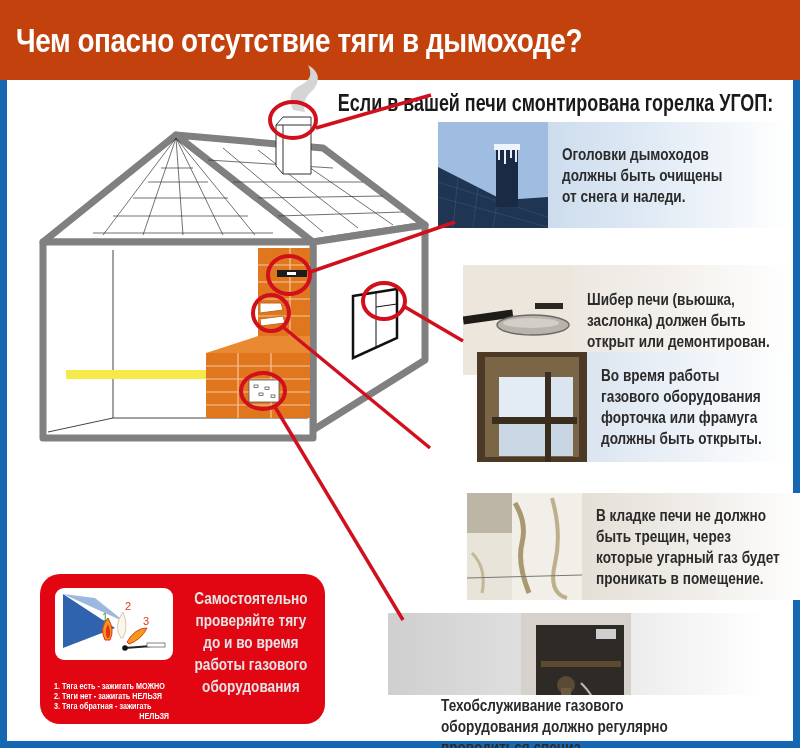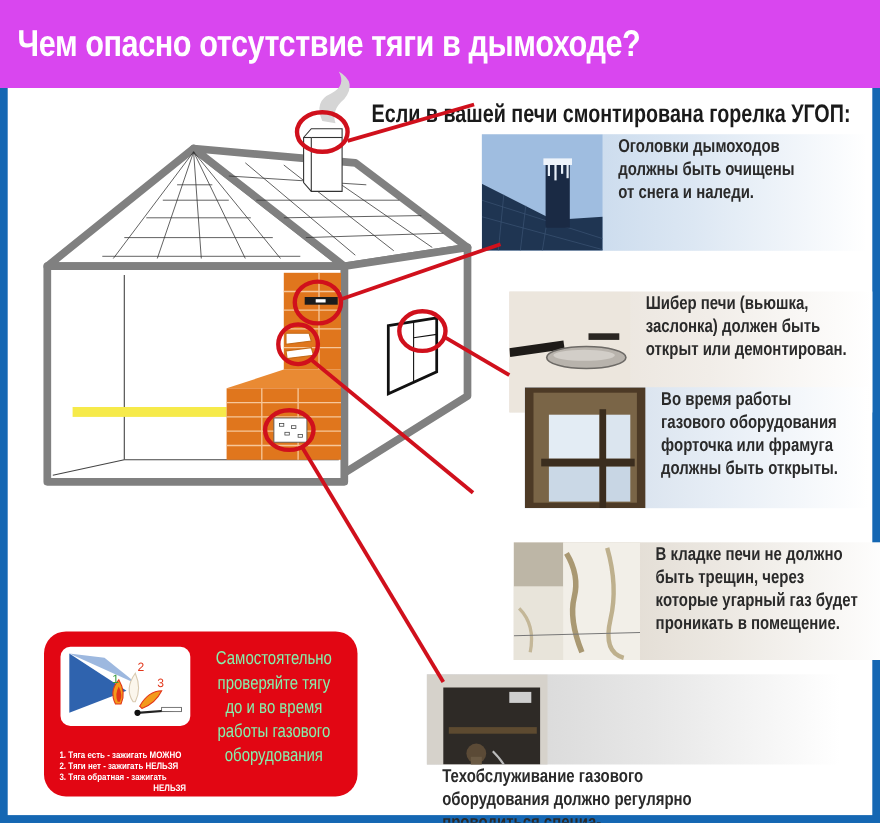--- a/index.html
+++ b/index.html
@@ -2,21 +2,21 @@
 <html><head>
 <meta charset="utf-8">
 <style>
   * { box-sizing: border-box; margin: 0; padding: 0; }
   html, body { width: 800px; height: 748px; overflow: hidden; background: #1565b0; }
   body { font-family: "Liberation Sans", "DejaVu Sans", sans-serif; position: relative; }
 
   .frame { position: absolute; left: 0; top: 0; width: 800px; height: 748px; background: #1567b3; }
   .header {
     position: absolute; left: 0; top: 0; width: 800px; height: 80px;
-    background: #d946ef; color: #ffffff;
+    background: #c2410c; color: #ffffff;
     display: flex; align-items: center;
   }
   .header h1 {
     font-family: "Liberation Sans", sans-serif; font-weight: bold;
     font-size: 34px; letter-spacing: -0.5px;
     transform: scaleX(0.82); transform-origin: left center;
     margin-left: 16px; white-space: nowrap;
   }
   .panel {
     position: absolute; left: 7px; top: 80px; width: 786px; height: 661px;
@@ -24,21 +24,21 @@
   }
   .subtitle {
     position: absolute; right: 20px; top: 10px;
     font-weight: bold; font-size: 23px; color: #1a1a1a;
     transform: scaleX(0.78); transform-origin: right center; white-space: nowrap;
   }
 
   .house-svg { position: absolute; left: -7px; top: -80px; width: 800px; height: 748px; }
 
   .card {
-    position: absolute; display: flex; align-items: flex-start;
+    position: absolute; display: flex; align-items: center;
     height: 106px;
     background: linear-gradient(90deg, #ffffff 0%, #ffffff 100%);
   }
   .card .photo { height: 100%; flex: 0 0 auto; position: relative; overflow: hidden; }
   .card .txt {
     flex: 1 1 auto; padding-left: 14px;
     font-weight: bold; font-size: 17px; line-height: 21px; color: #2a2a2a;
     white-space: pre-line;
   }
   .card .txt span { display: inline-block; transform: scaleX(0.8); transform-origin: left center; white-space: pre-line; width: 125%; }
@@ -58,21 +58,21 @@
     background: #ffffff; border-radius: 9px; overflow: hidden;
   }
   .redbox .legend {
     position: absolute; left: 14px; top: 107px; width: 132px;
     color: #ffffff; font-weight: bold; font-size: 8.5px; line-height: 10px;
   }
   .redbox .legend div { transform: scaleX(0.85); transform-origin: left center; white-space: nowrap; }
   .redbox .legend .right { text-align: right; transform-origin: right center; }
   .redbox .callout {
     position: absolute; left: 140px; top: 14px; width: 138px;
-    color: #86efac; font-weight: normal; font-size: 17px; line-height: 22px; text-align: center;
+    color: #e5e5e5; font-weight: bold; font-size: 17px; line-height: 22px; text-align: center;
   }
   .redbox .callout span { display: inline-block; transform: scaleX(0.8); white-space: pre-line; }
 </style>
 </head>
 <body>
 
 <div class="frame">
   <div class="header">
     <h1>Чем опасно отсутствие тяги в дымоходе?</h1>
   </div>

